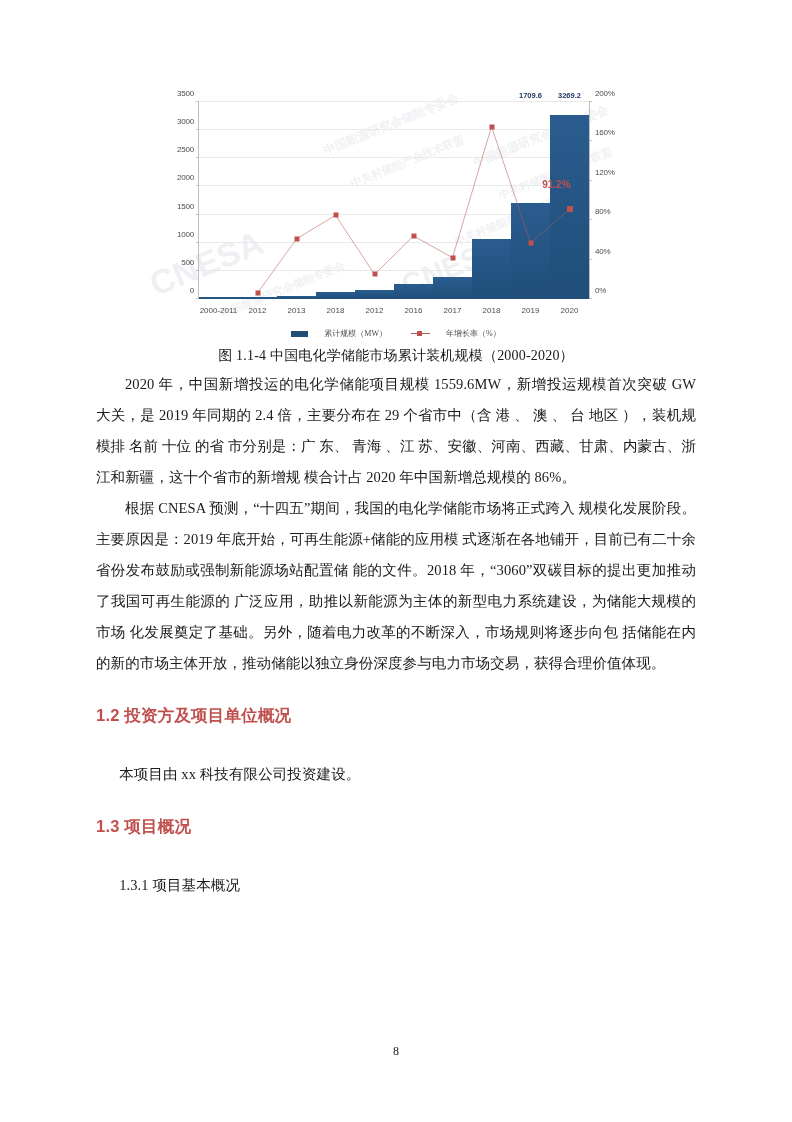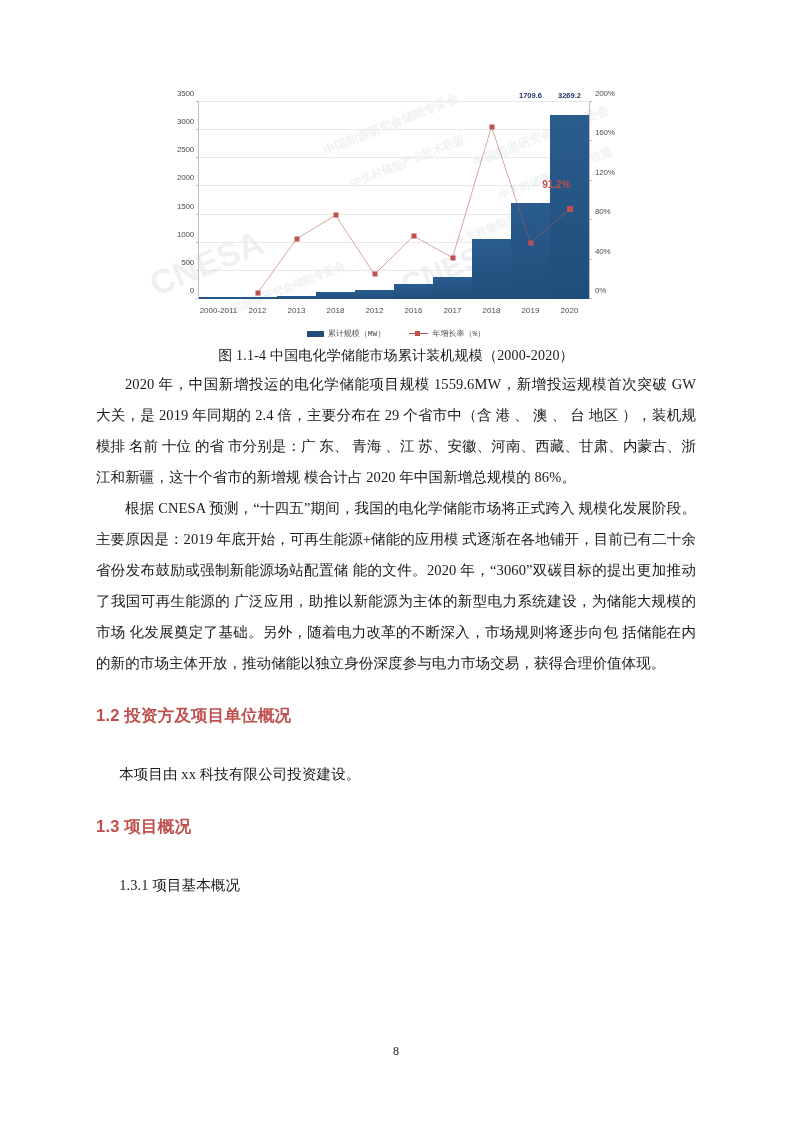--- a/index.html
+++ b/index.html
@@ -161,22 +161,22 @@
     left: 0; right: 0;
     bottom: -2px;
     display: flex;
     justify-content: center;
     gap: 24px;
     align-items: center;
   }
   .legend-item {
     display: flex;
     align-items: center;
-    gap: 4px;
-    font-family: Liberation Mono, monospace;
+    gap: 16px;
+    font-family: Liberation Serif, serif;
     font-size: 8px;
     color: #4d4d4d;
     white-space: nowrap;
   }
   .legend-swatch-bar {
     width: 17px; height: 6px;
     background: #1f4e79;
     display: inline-block;
   }
   .legend-swatch-line {
@@ -400,21 +400,21 @@
             <span>年增长率（%）</span>
           </div>
         </div>
 
       </div>
 
       <div class="fig-caption">图 1.1-4 中国电化学储能市场累计装机规模（2000-2020）</div>
     </div>
 
     <p class="body">2020 年，中国新增投运的电化学储能项目规模 1559.6MW，新增投运规模首次突破 GW 大关，是 2019 年同期的 2.4 倍，主要分布在 29 个省市中（含 港 、 澳 、 台 地区 ），装机规模排 名前 十位 的省 市分别是：广 东、 青海 、江 苏、安徽、河南、西藏、甘肃、内蒙古、浙江和新疆，这十个省市的新增规 模合计占 2020 年中国新增总规模的 86%。</p>
-    <p class="body">根据 CNESA 预测，“十四五”期间，我国的电化学储能市场将正式跨入 规模化发展阶段。主要原因是：2019 年底开始，可再生能源+储能的应用模 式逐渐在各地铺开，目前已有二十余省份发布鼓励或强制新能源场站配置储 能的文件。2020 年，“3060”双碳目标的提出更加推动了我国可再生能源的 广泛应用，助推以新能源为主体的新型电力系统建设，为储能大规模的市场 化发展奠定了基础。另外，随着电力改革的不断深入，市场规则将逐步向包 括储能在内的新的市场主体开放，推动储能以独立身份深度参与电力市场交易，获得合理价值体现。</p>
+    <p class="body">根据 CNESA 预测，“十四五”期间，我国的电化学储能市场将正式跨入 规模化发展阶段。主要原因是：2019 年底开始，可再生能源+储能的应用模 式逐渐在各地铺开，目前已有二十余省份发布鼓励或强制新能源场站配置储 能的文件。2018 年，“3060”双碳目标的提出更加推动了我国可再生能源的 广泛应用，助推以新能源为主体的新型电力系统建设，为储能大规模的市场 化发展奠定了基础。另外，随着电力改革的不断深入，市场规则将逐步向包 括储能在内的新的市场主体开放，推动储能以独立身份深度参与电力市场交易，获得合理价值体现。</p>
 
     <h2 class="heading">1.2 投资方及项目单位概况</h2>
     <p class="body sub-indent">本项目由 xx 科技有限公司投资建设。</p>
 
     <h2 class="heading">1.3 项目概况</h2>
     <p class="body sub-indent">1.3.1 项目基本概况</p>
 
   </div>
 
   <div class="page-number">8</div>

